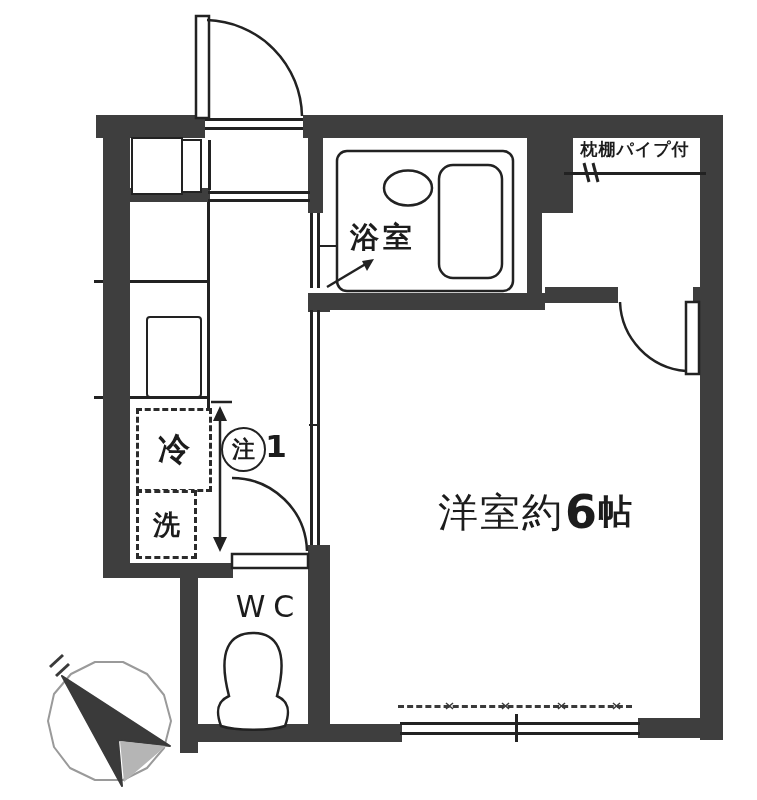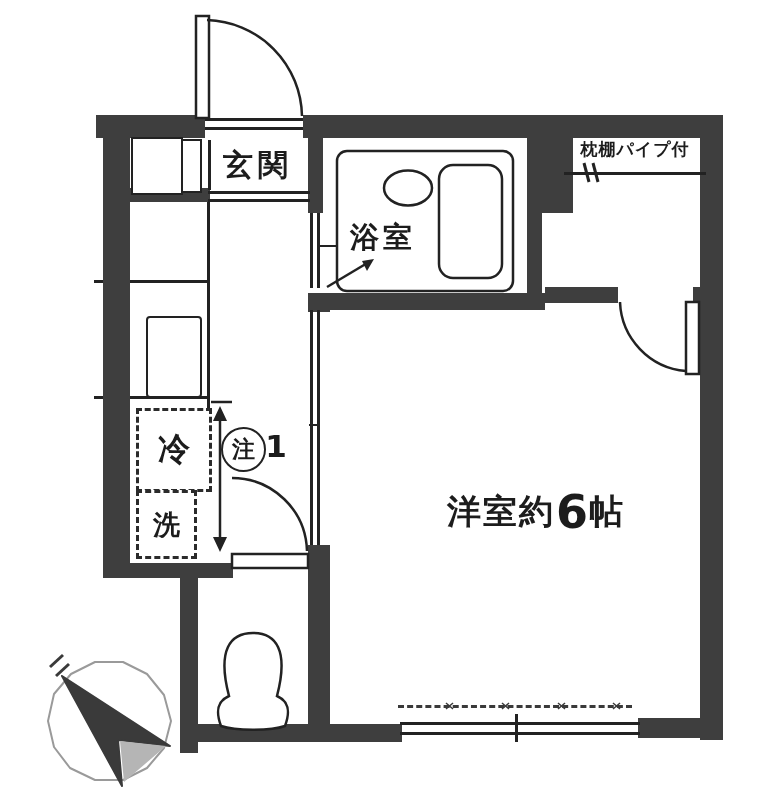--- a/index.html
+++ b/index.html
@@ -121,32 +121,32 @@
 
     <g>
       <polygon points="171,721 164,748 147,768 123,780 95,780 70,768 54,747 48,721 54,694 71,674 95,662 123,662 147,674 164,695" fill="none" stroke="#9a9a9a" stroke-width="2" stroke-linejoin="round"></polygon>
       <polygon points="62,676 170,746 118,740 122,786" fill="#3a3a3a" stroke="#3a3a3a" stroke-width="2" stroke-linejoin="round"></polygon>
       <polygon points="166,746 120,741 124,782" fill="#b5b5b5"></polygon>
       <line x1="50" y1="667" x2="63" y2="655" stroke="#3a3a3a" stroke-width="3"></line>
       <line x1="56" y1="676" x2="69" y2="664" stroke="#3a3a3a" stroke-width="3"></line>
     </g>
   </svg>
 
-  <div class="label" style="left:206px;top:146px;width:104px;height:38px;font-size:30px;font-weight:600;letter-spacing:5px;">玄関</div>
 
   <div class="label" style="left:338px;top:219px;width:90px;height:38px;font-size:29px;font-weight:600;letter-spacing:4px;">浴室</div>
 
   <div class="label" style="left:560px;top:137px;width:150px;height:24px;font-size:17px;font-weight:600;letter-spacing:1px;">枕棚パイプ付</div>
 
 
   <div class="label" style="left:400px;top:480px;width:270px;height:64px;">
-    <span style="font-size:34px;font-weight:700;letter-spacing:2px;">洋室約</span>
+    <span style="font-size:40px;font-weight:400;letter-spacing:2px;">洋室約</span>
     <span style="font-size:46px;font-weight:bold;margin:0 1px;">6</span>
     <span style="font-size:34px;font-weight:600;">帖</span>
   </div>
 
+  <div class="label" style="left:218px;top:586px;width:90px;height:40px;font-size:30px;font-weight:500;letter-spacing:8px;padding-left:6px;">WC</div>
 
   <div class="note-circle" style="left:221px;top:427px;width:41px;height:41px;">
     <span style="font-size:23px;font-weight:600;">注</span>
   </div>
   <div class="label" style="left:264px;top:424px;width:24px;height:44px;font-size:31px;font-weight:600;">1</div>
 
 </div>
 
 </body></html>

